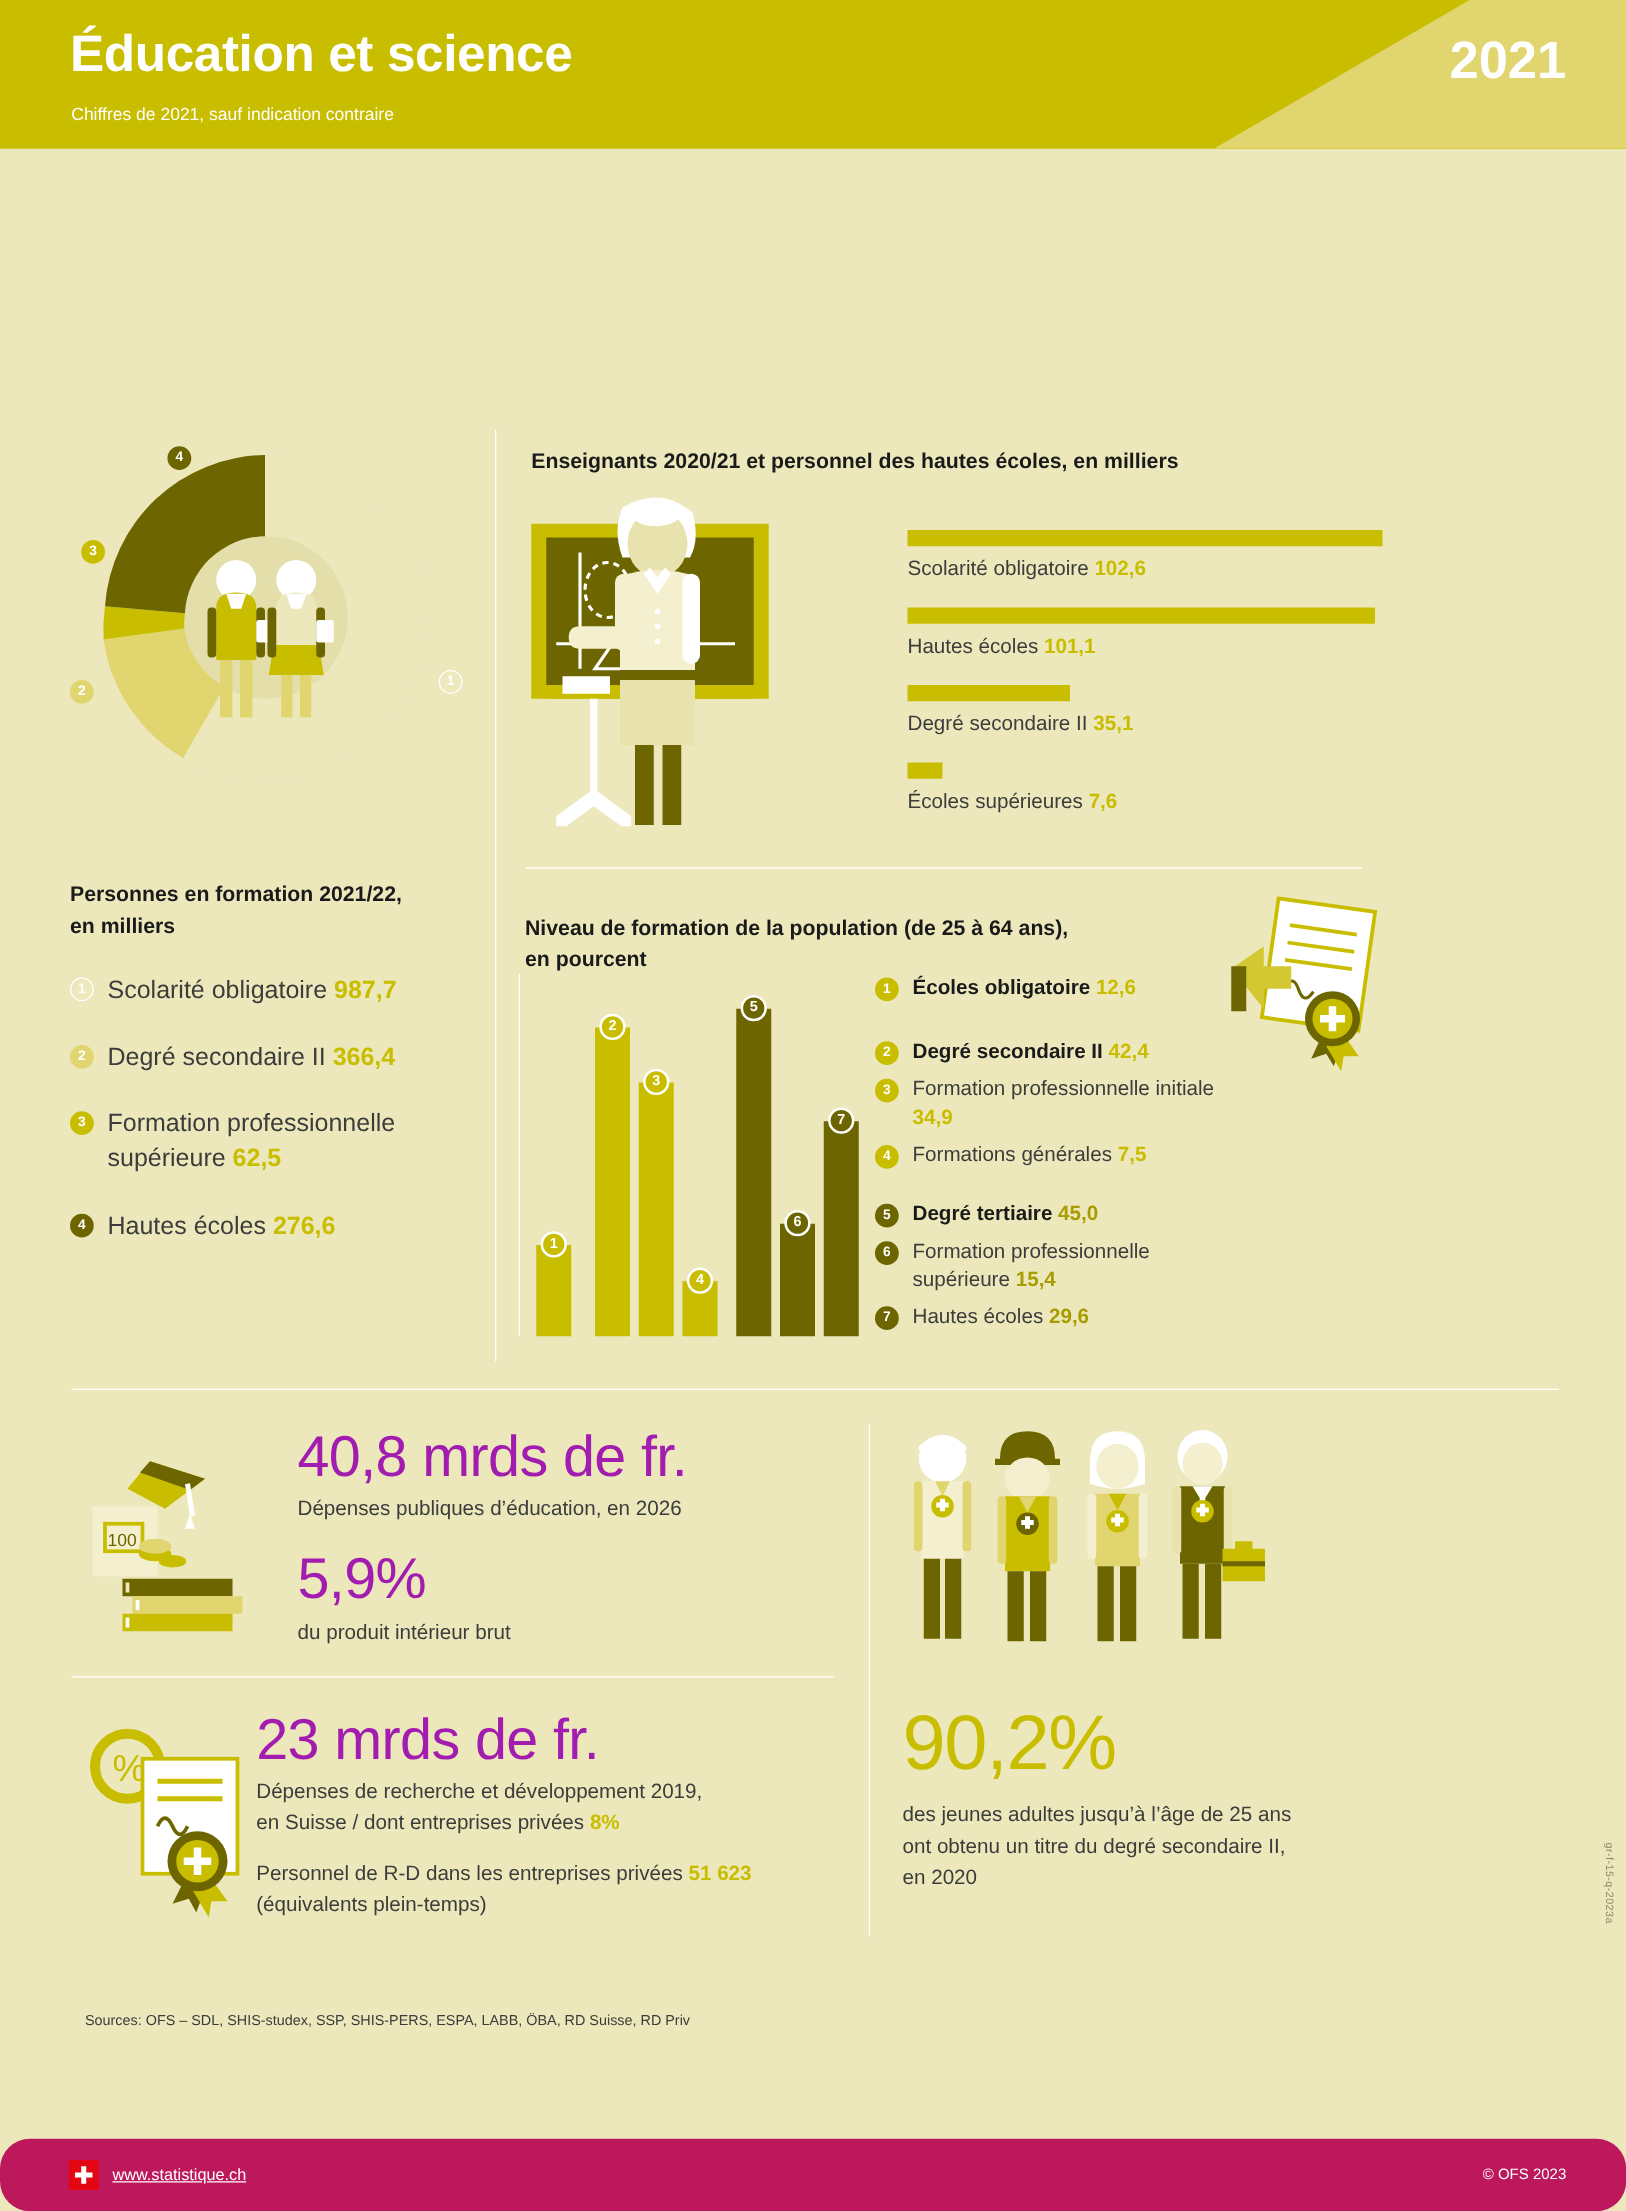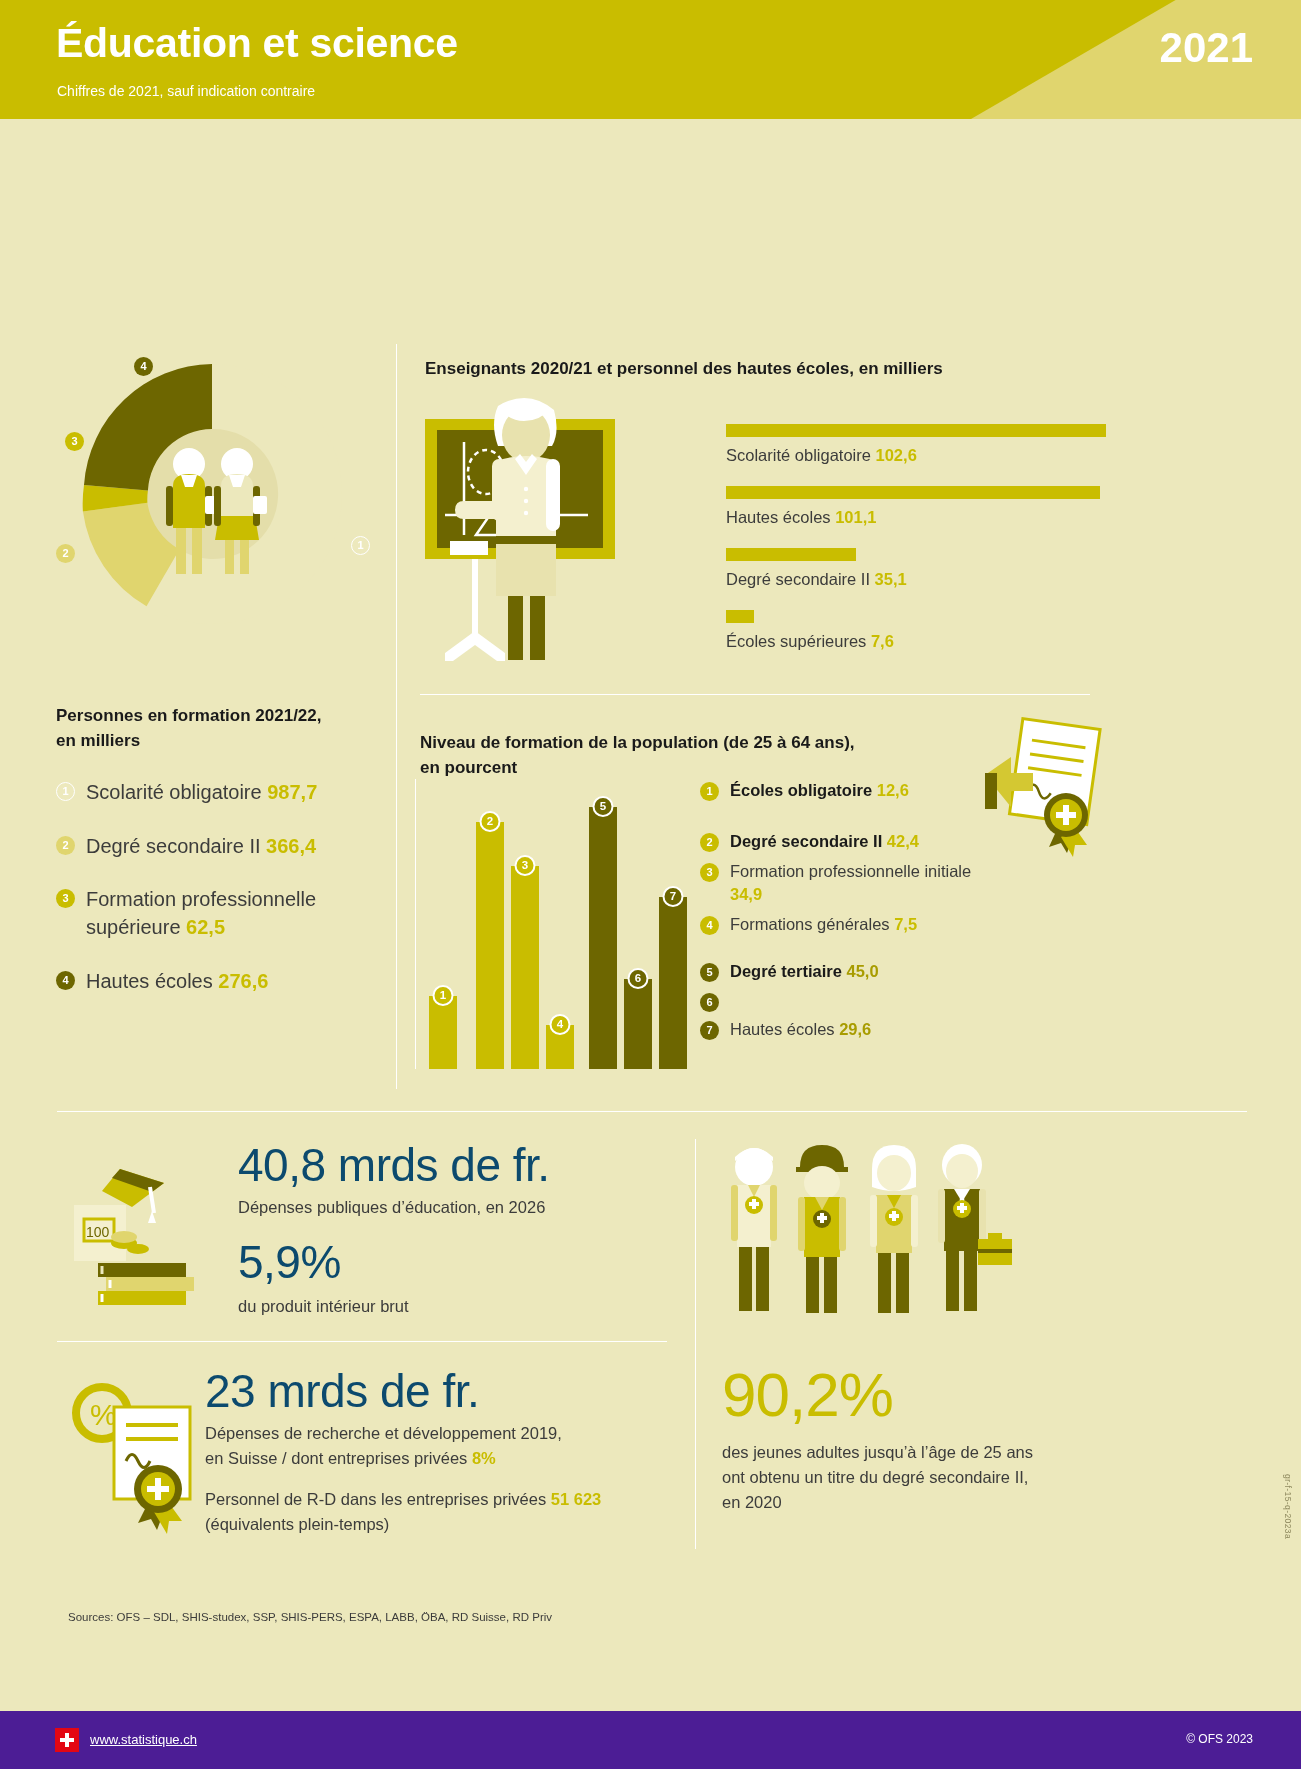--- a/index.html
+++ b/index.html
@@ -100,43 +100,43 @@
 
   .right-legend { position: absolute; left: 700px; top: 660px; width: 300px; }
   .rl-item { display: flex; align-items: flex-start; margin-bottom: 6px; }
   .rl-text { font-size: 16.5px; color: #3c3c3b; line-height: 1.42; }
   .rl-text.bold { font-weight: bold; color: #1a1a1a; }
   .gap-lg { height: 22px; }
   .gap-md { height: 18px; }
   .diploma { position: absolute; left: 985px; top: 598px; width: 130px; height: 150px; }
 
   
-  .big-num { font-size: 46px; color: #0c4a6e; font-weight: normal; line-height: 1.05; letter-spacing: -0.5px; }
+  .big-num { font-size: 46px; color: #a21caf; font-weight: normal; line-height: 1.05; letter-spacing: -0.5px; }
   .sub-txt { font-size: 16.5px; color: #3c3c3b; line-height: 1.5; }
   .money-illus { position: absolute; left: 62px; top: 1028px; width: 165px; height: 160px; }
   .money-block { position: absolute; left: 238px; top: 1022px; width: 430px; }
   .rd-illus { position: absolute; left: 62px; top: 1258px; width: 160px; height: 160px; }
   .rd-block { position: absolute; left: 205px; top: 1248px; width: 480px; }
   .people-illus { position: absolute; left: 712px; top: 1020px; width: 330px; height: 200px; }
   .pct-block { position: absolute; left: 722px; top: 1245px; width: 400px; }
   .big-pct { font-size: 62px; color: #c9bd00; line-height: 1.0; letter-spacing: -1px; }
 
   .sidecode {
     position: absolute; right: 8px; top: 1355px;
     font-size: 8.5px; color: #8f8a5f;
     writing-mode: vertical-rl; text-orientation: mixed;
     letter-spacing: 0.4px;
   }
   .sources { position: absolute; left: 68px; top: 1492px; font-size: 11.5px; color: #3c3c3b; }
 
   
   .footer {
     position: absolute; left: 0; bottom: 0;
-    width: 1301px; height: 58px; background: #4c1d95;
-    display: flex; align-items: center;
+    width: 1301px; height: 58px; background: #be185d;
+    display: flex; align-items: center; border-radius: 24px;
   }
   .flag {
     position: absolute; left: 55px; top: 17px;
     width: 24px; height: 24px; background: #e30613;
     display: flex; align-items: center; justify-content: center;
   }
   .flag:before { content: ""; position: absolute; width: 14px; height: 4px; background: #fff; }
   .flag:after { content: ""; position: absolute; width: 4px; height: 14px; background: #fff; }
   .foot-url { position: absolute; left: 90px; top: 21px; font-size: 13px; color: #ffffff; }
   .foot-copy { position: absolute; right: 48px; top: 21px; font-size: 12px; color: #ffffff; }
@@ -363,20 +363,21 @@
         <span class="badge b3">4</span>
         <span class="rl-text"><span>Formations générales</span> <span class="val">7,5</span></span>
       </div>
       <div class="gap-md"></div>
       <div class="rl-item">
         <span class="badge b5">5</span>
         <span class="rl-text bold"><span>Degré tertiaire</span> <span class="val-d">45,0</span></span>
       </div>
       <div class="rl-item">
         <span class="badge b5">6</span>
+        <span class="rl-text"><span>Formation professionnelle supérieure</span> <span class="val-d">15,4</span></span>
       </div>
       <div class="rl-item">
         <span class="badge b5">7</span>
         <span class="rl-text"><span>Hautes écoles</span> <span class="val-d">29,6</span></span>
       </div>
     </div>
 
     <div class="diploma">
       <svg width="130" height="150" viewBox="0 0 130 150">
         <g transform="rotate(8 65 60)">

